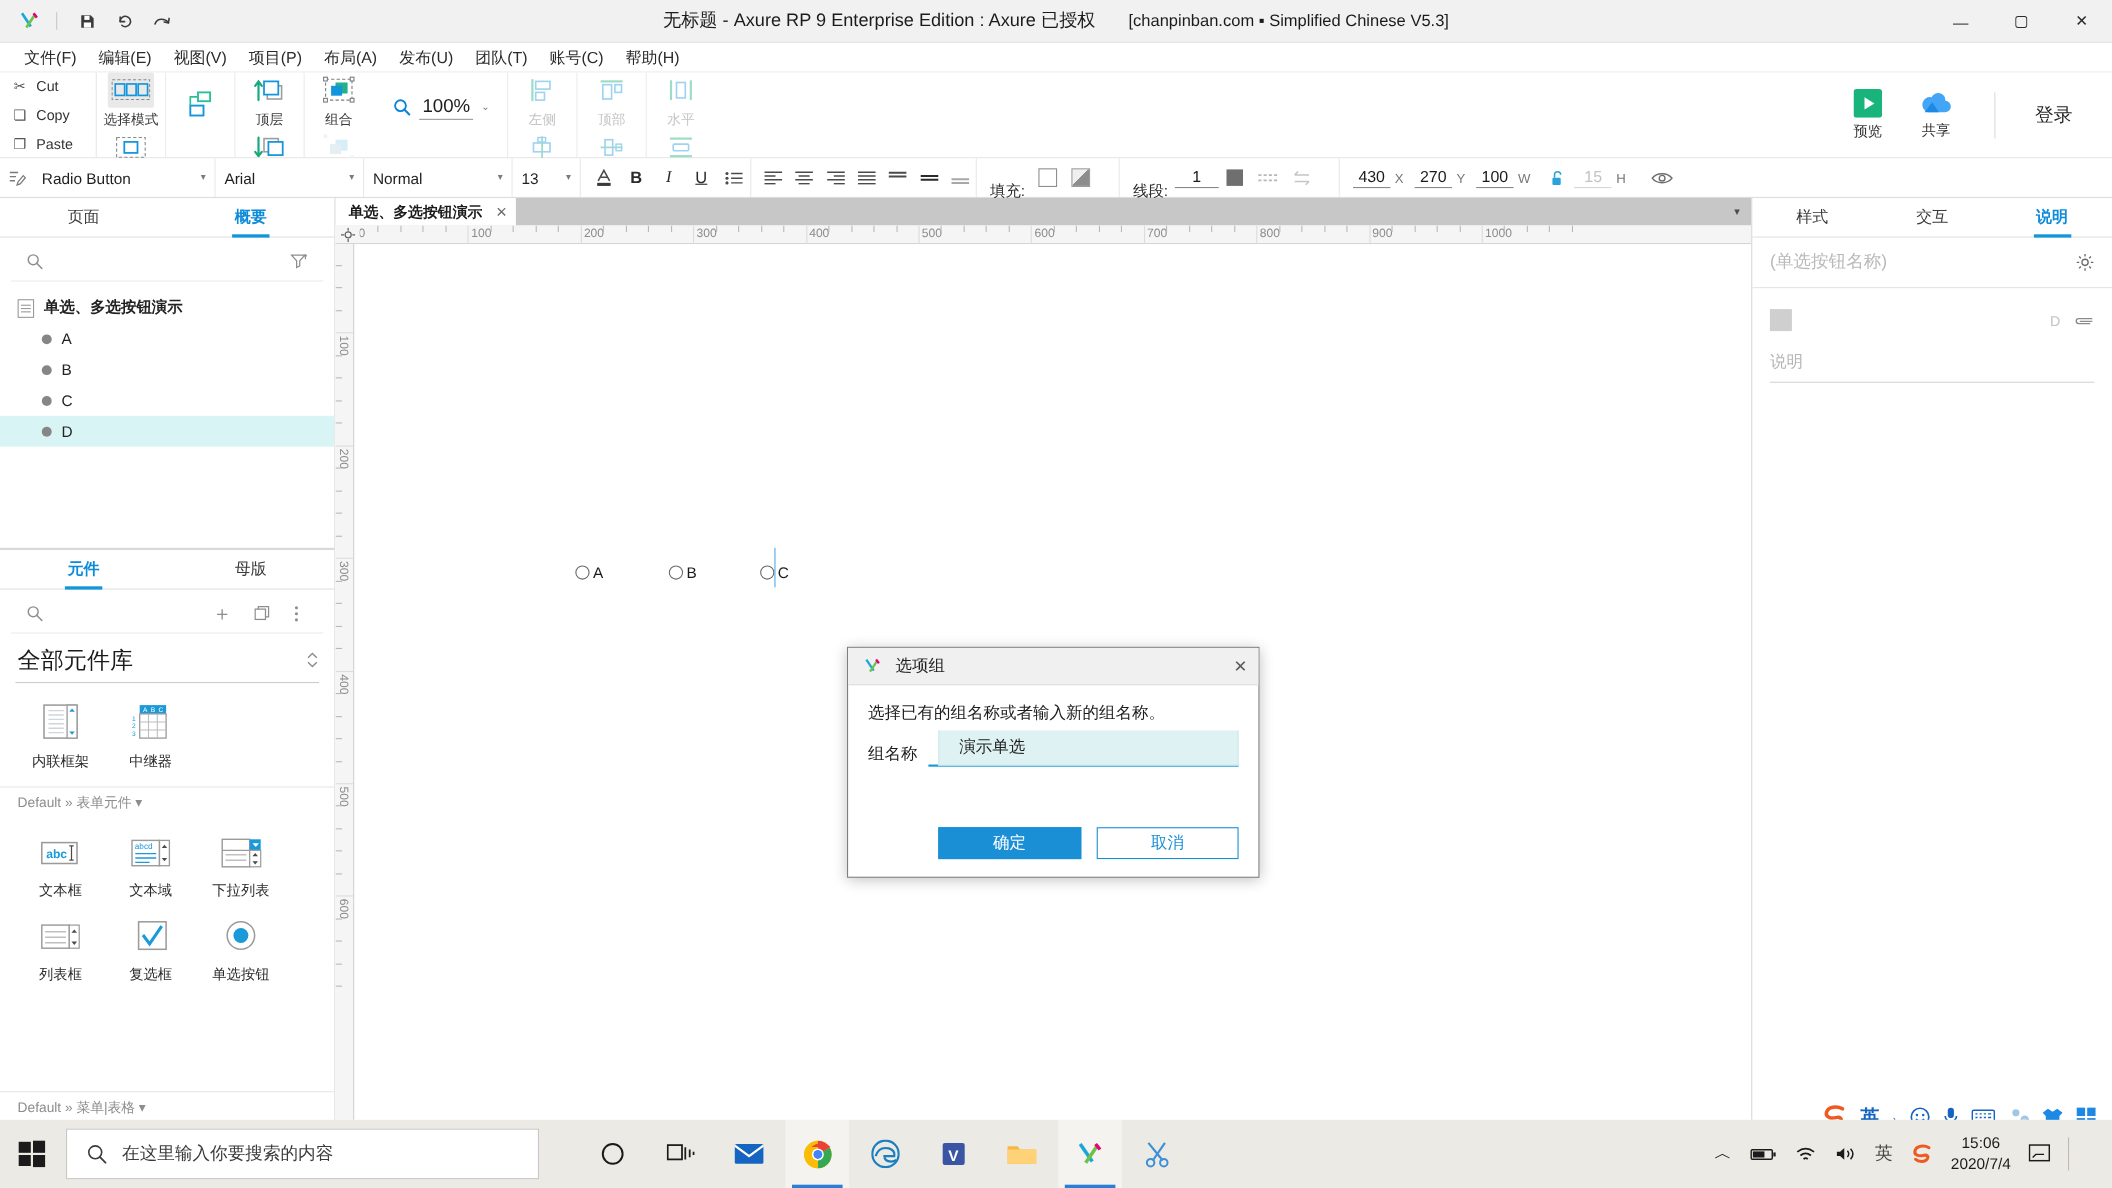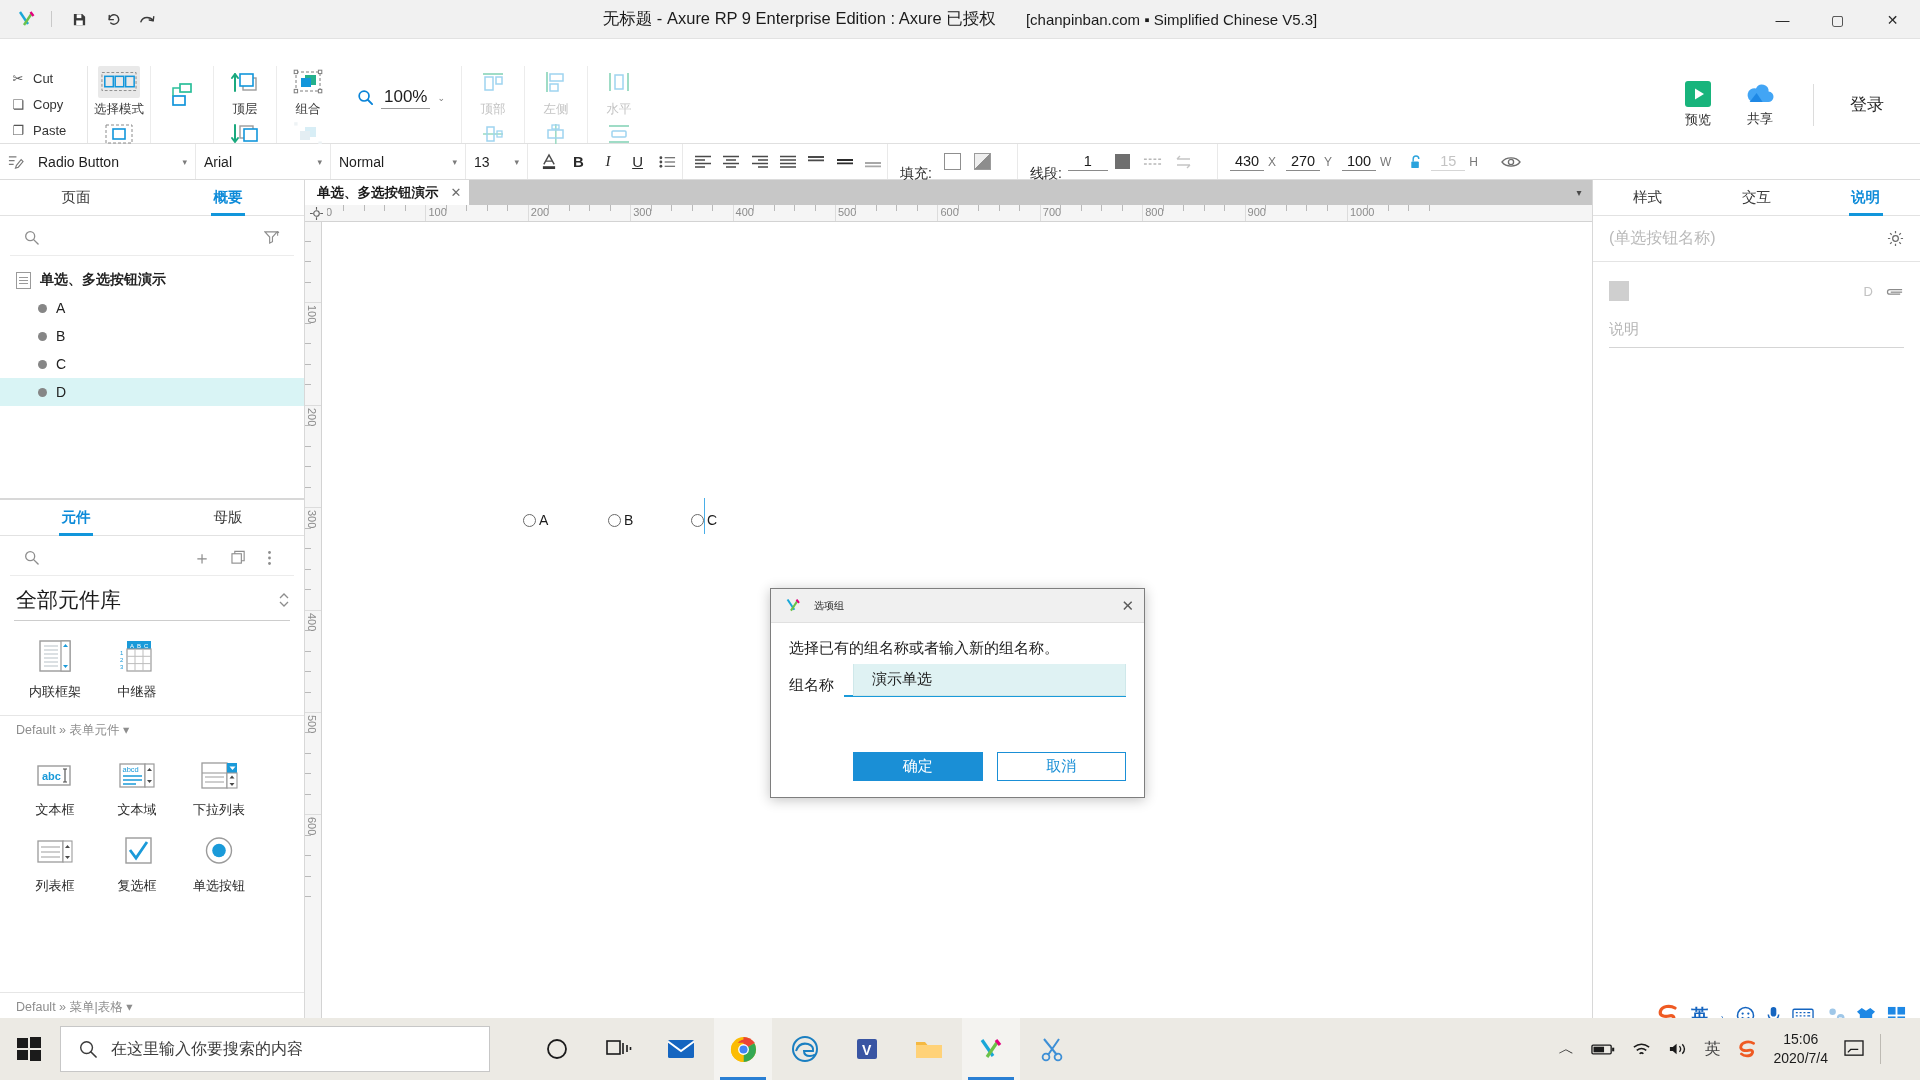--- a/index.html
+++ b/index.html
@@ -176,21 +176,21 @@
   .rp-row2 .d { font-size: 13px; color: #c2c2c2; }
   .rp-row2 .clip { font-size: 15px; color: #8b8b8b; }
   .rp-desc { margin: 0 16px; border-bottom: 1px solid #d5d5d5; padding-bottom: 8px; font-size: 15px; color: #b5b5b5; }
 
   
   .overlay { position: absolute; inset: 180px 0 62px 0; }
   .modal { position: absolute; left: 770px; top: 408px; width: 375px; height: 210px;
            background: #fff; border: 1px solid #7e7e7e; box-shadow: 0 2px 12px rgba(0,0,0,.24); }
   .modal-head { height: 34px; background: #f0f0f0; border-bottom: 1px solid #e0e0e0;
                 display: flex; align-items: center; padding: 0 10px 0 14px; gap: 12px; }
-  .modal-head .mt { font-size: 10px; color: #1d1d1d; flex: 1; }
+  .modal-head .mt { font-size: 15px; color: #1d1d1d; flex: 1; }
   .modal-head .mx { font-size: 15px; color: #5b5b5b; }
   .modal-body { padding: 16px 18px 0 18px; position: relative; }
   .modal-desc { font-size: 15px; color: #1d1d1d; margin-bottom: 16px; }
   .fieldrow { display: flex; align-items: center; gap: 10px; }
   .fieldrow .flb { font-size: 15px; color: #1d1d1d; }
   .combo { flex: 1; position: relative; border-bottom: 2px solid #1a9ad9; height: 23px;
            display: flex; align-items: center; justify-content: flex-end; padding-right: 4px; }
   .combo .cv { position:absolute; left:4px; font-size: 14px; color: #1d1d1d; }
   .combo .cc { color: #3a3a3a; font-size: 11px; }
   .droplist { position: absolute; left: 82px; right: 18px; top: 75px;
@@ -264,20 +264,31 @@
       <span>无标题 - Axure RP 9 Enterprise Edition : Axure 已授权</span>
       <span class="sub">[chanpinban.com ▪ Simplified Chinese V5.3]</span>
     </div>
     <div class="tb-winbtns">
       <div class="winbtn">—</div>
       <div class="winbtn">▢</div>
       <div class="winbtn close">✕</div>
     </div>
   </div>
 
+  <div class="menubar">
+    <div class="menu-item">文件(F)</div>
+    <div class="menu-item">编辑(E)</div>
+    <div class="menu-item">视图(V)</div>
+    <div class="menu-item">项目(P)</div>
+    <div class="menu-item">布局(A)</div>
+    <div class="menu-item">发布(U)</div>
+    <div class="menu-item">团队(T)</div>
+    <div class="menu-item">账号(C)</div>
+    <div class="menu-item">帮助(H)</div>
+  </div>
 
   <div class="toolbar">
 
     <div class="clipcol">
       <div class="clipitem">
         <span class="g">✂</span>
         <span>Cut</span>
       </div>
       <div class="clipitem">
         <span class="g">❏</span>
@@ -385,20 +396,53 @@
           </svg>
       </span>
       <span class="zoomval">100%</span>
       <span class="caret">⌄</span>
     </div>
 
     <div class="tgroup bordL">
       <div class="tbtn dis">
         <span class="gl">
           <svg width="26" height="24" viewBox="0 0 26 24">
+              <rect x="3" y="2" width="2" height="20" fill="#9fdcc6"></rect>
+              <rect x="7" y="4" width="13" height="7" fill="none" stroke="#9ed4f0" stroke-width="1.5"></rect>
+              <rect x="7" y="14" width="8" height="7" fill="none" stroke="#9ed4f0" stroke-width="1.5"></rect>
+            </svg>
+        </span>
+        <span class="lb">左侧</span>
+      </div>
+      <div class="tbtn dis">
+        <span class="gl">
+          <svg width="26" height="24" viewBox="0 0 26 24">
+              <rect x="12" y="2" width="1.6" height="20" fill="#9fdcc6"></rect>
+              <rect x="5" y="8" width="15" height="8" fill="none" stroke="#9ed4f0" stroke-width="1.5"></rect>
+              <rect x="9" y="3" width="7" height="4" fill="none" stroke="#9ed4f0" stroke-width="1.3"></rect>
+            </svg>
+        </span>
+        <span class="lb">居中</span>
+      </div>
+      <div class="tbtn dis">
+        <span class="gl">
+          <svg width="26" height="24" viewBox="0 0 26 24">
+              <rect x="21" y="2" width="2" height="20" fill="#9fdcc6"></rect>
+              <rect x="6" y="4" width="13" height="7" fill="none" stroke="#9ed4f0" stroke-width="1.5"></rect>
+              <rect x="11" y="14" width="8" height="7" fill="none" stroke="#9ed4f0" stroke-width="1.5"></rect>
+            </svg>
+        </span>
+        <span class="lb">右侧</span>
+      </div>
+    </div>
+
+    <div class="tgroup bordL">
+      <div class="tbtn dis">
+        <span class="gl">
+          <svg width="26" height="24" viewBox="0 0 26 24">
               <rect x="3" y="3" width="20" height="2" fill="#9fdcc6"></rect>
               <rect x="5" y="7" width="8" height="13" fill="none" stroke="#9ed4f0" stroke-width="1.5"></rect>
               <rect x="16" y="7" width="6" height="7" fill="none" stroke="#9ed4f0" stroke-width="1.5"></rect>
             </svg>
         </span>
         <span class="lb">顶部</span>
       </div>
       <div class="tbtn dis">
         <span class="gl">
           <svg width="26" height="24" viewBox="0 0 26 24">
@@ -411,53 +455,20 @@
       </div>
       <div class="tbtn dis">
         <span class="gl">
           <svg width="26" height="24" viewBox="0 0 26 24">
               <rect x="3" y="19" width="20" height="2" fill="#9fdcc6"></rect>
               <rect x="5" y="4" width="8" height="13" fill="none" stroke="#9ed4f0" stroke-width="1.5"></rect>
               <rect x="16" y="10" width="6" height="7" fill="none" stroke="#9ed4f0" stroke-width="1.5"></rect>
             </svg>
         </span>
         <span class="lb">底部</span>
-      </div>
-    </div>
-
-    <div class="tgroup bordL">
-      <div class="tbtn dis">
-        <span class="gl">
-          <svg width="26" height="24" viewBox="0 0 26 24">
-              <rect x="3" y="2" width="2" height="20" fill="#9fdcc6"></rect>
-              <rect x="7" y="4" width="13" height="7" fill="none" stroke="#9ed4f0" stroke-width="1.5"></rect>
-              <rect x="7" y="14" width="8" height="7" fill="none" stroke="#9ed4f0" stroke-width="1.5"></rect>
-            </svg>
-        </span>
-        <span class="lb">左侧</span>
-      </div>
-      <div class="tbtn dis">
-        <span class="gl">
-          <svg width="26" height="24" viewBox="0 0 26 24">
-              <rect x="12" y="2" width="1.6" height="20" fill="#9fdcc6"></rect>
-              <rect x="5" y="8" width="15" height="8" fill="none" stroke="#9ed4f0" stroke-width="1.5"></rect>
-              <rect x="9" y="3" width="7" height="4" fill="none" stroke="#9ed4f0" stroke-width="1.3"></rect>
-            </svg>
-        </span>
-        <span class="lb">居中</span>
-      </div>
-      <div class="tbtn dis">
-        <span class="gl">
-          <svg width="26" height="24" viewBox="0 0 26 24">
-              <rect x="21" y="2" width="2" height="20" fill="#9fdcc6"></rect>
-              <rect x="6" y="4" width="13" height="7" fill="none" stroke="#9ed4f0" stroke-width="1.5"></rect>
-              <rect x="11" y="14" width="8" height="7" fill="none" stroke="#9ed4f0" stroke-width="1.5"></rect>
-            </svg>
-        </span>
-        <span class="lb">右侧</span>
       </div>
     </div>
 
     <div class="tgroup bordL">
       <div class="tbtn dis">
         <span class="gl">
           <svg width="26" height="24" viewBox="0 0 26 24">
               <rect x="3" y="3" width="2" height="18" fill="#9fdcc6"></rect>
               <rect x="21" y="3" width="2" height="18" fill="#9fdcc6"></rect>
               <rect x="9" y="5" width="8" height="14" fill="none" stroke="#9ed4f0" stroke-width="1.5"></rect>

